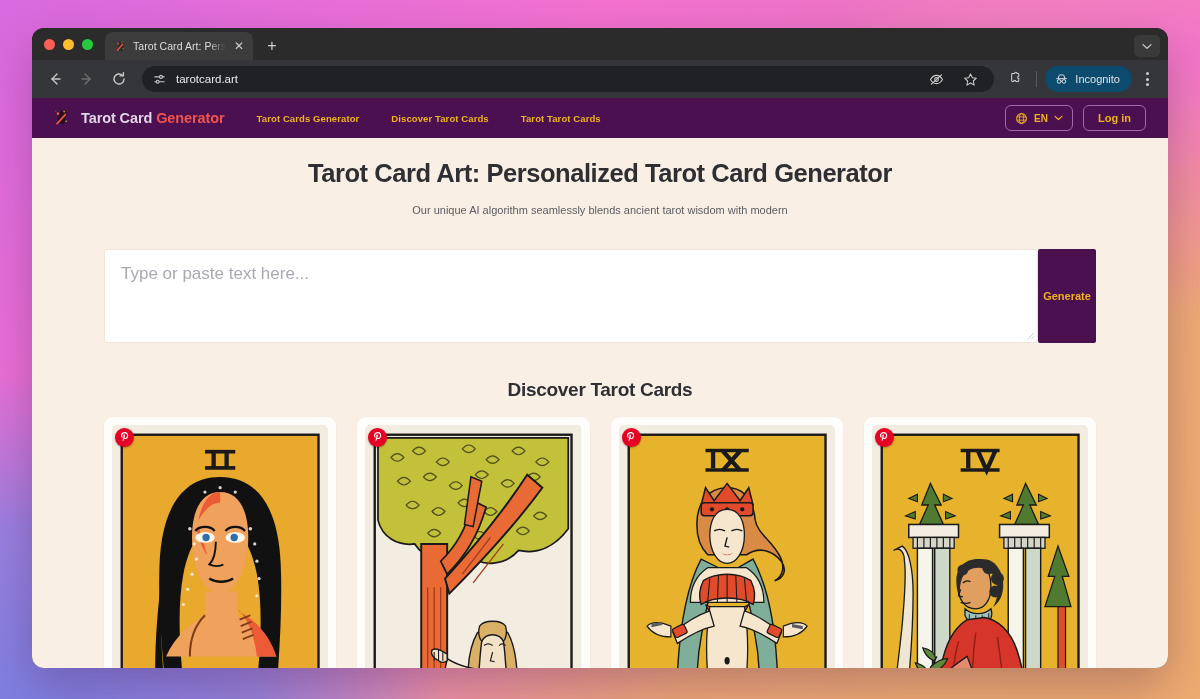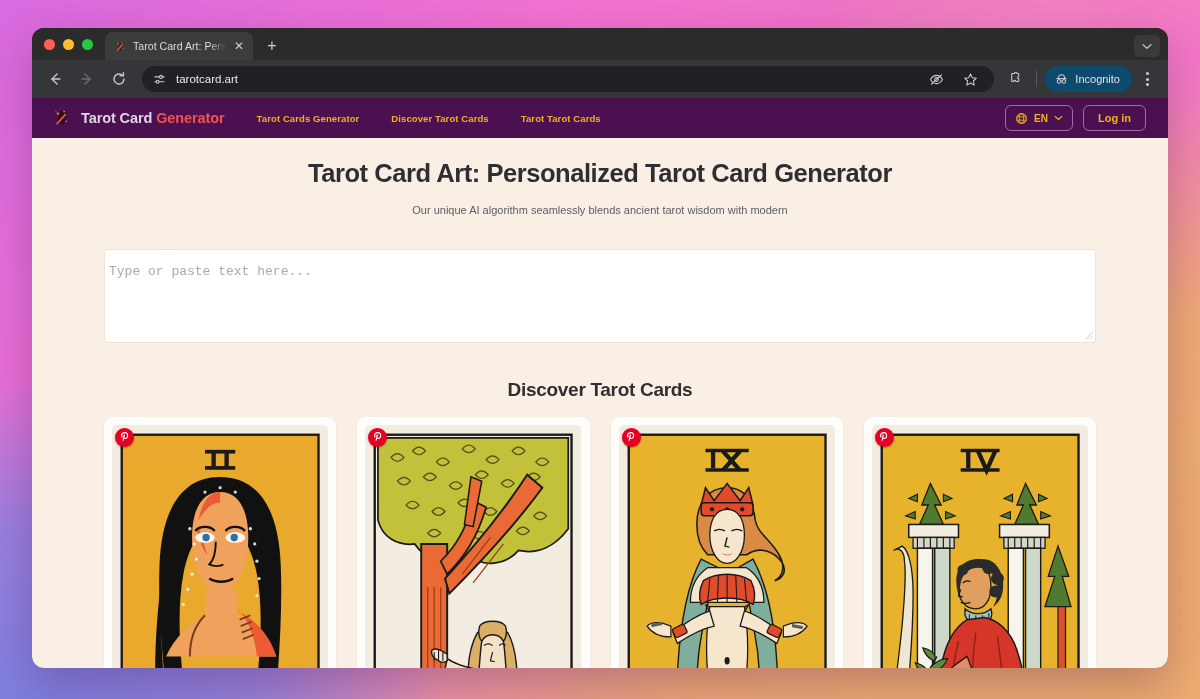--- a/index.html
+++ b/index.html
@@ -296,24 +296,23 @@
   .ta-wrap {
     flex: 1 1 auto;
     background: #ffffff;
     border: 1px solid #ece3da;
     border-radius: 3px;
     position: relative;
     display: flex;
   }
   .ta-placeholder {
     color: #a9a9b4;
-    font-size: 13px;
-    padding: 14px 0 0 4px;
+    font-size: 17px;
+    padding: 14px 0 0 16px;
     user-select: none;
-    font-family: Liberation Mono, monospace;
   }
   .resize-grip {
     position: absolute;
     right: 2px;
     bottom: 2px;
     width: 10px; height: 10px;
     opacity: 0.45;
   }
   .generate-btn {
     width: 58px;
@@ -531,20 +530,23 @@
         <span>Our unique AI algorithm seamlessly blends ancient tarot wisdom with modern</span><br>
       </p>
     </div>
 
     <div class="generator">
       <div class="ta-wrap">
         <div class="ta-placeholder">Type or paste text here...</div>
         <svg class="resize-grip" viewBox="0 0 10 10">
           <path d="M9 3 L3 9 M9 6.4 L6.4 9" stroke="#8a8a8a" stroke-width="0.9" stroke-linecap="round"></path>
         </svg>
+      </div>
+      <div class="generate-btn">
+        <span>Generate</span>
       </div>
     </div>
 
     <div class="discover-title">Discover Tarot Cards</div>
 
     <div class="cards-row">
 
       <div class="card-tile">
         <span class="pin-badge">
           <svg viewBox="0 0 16 16">

